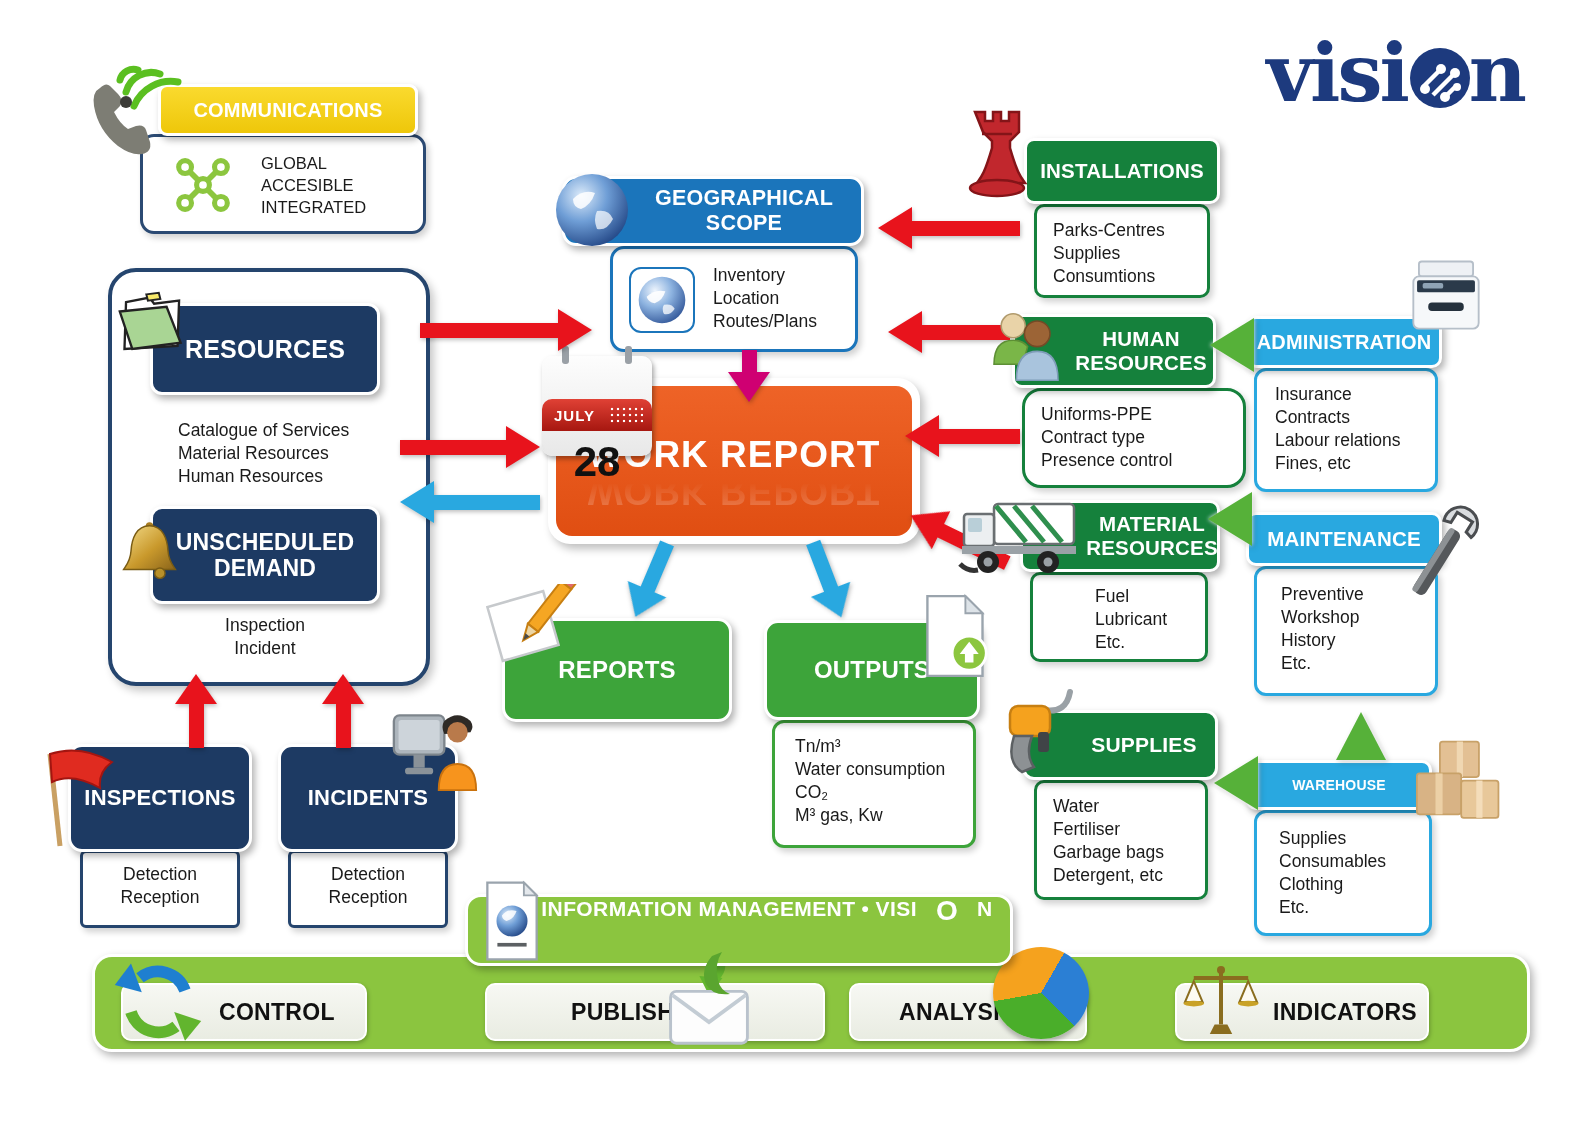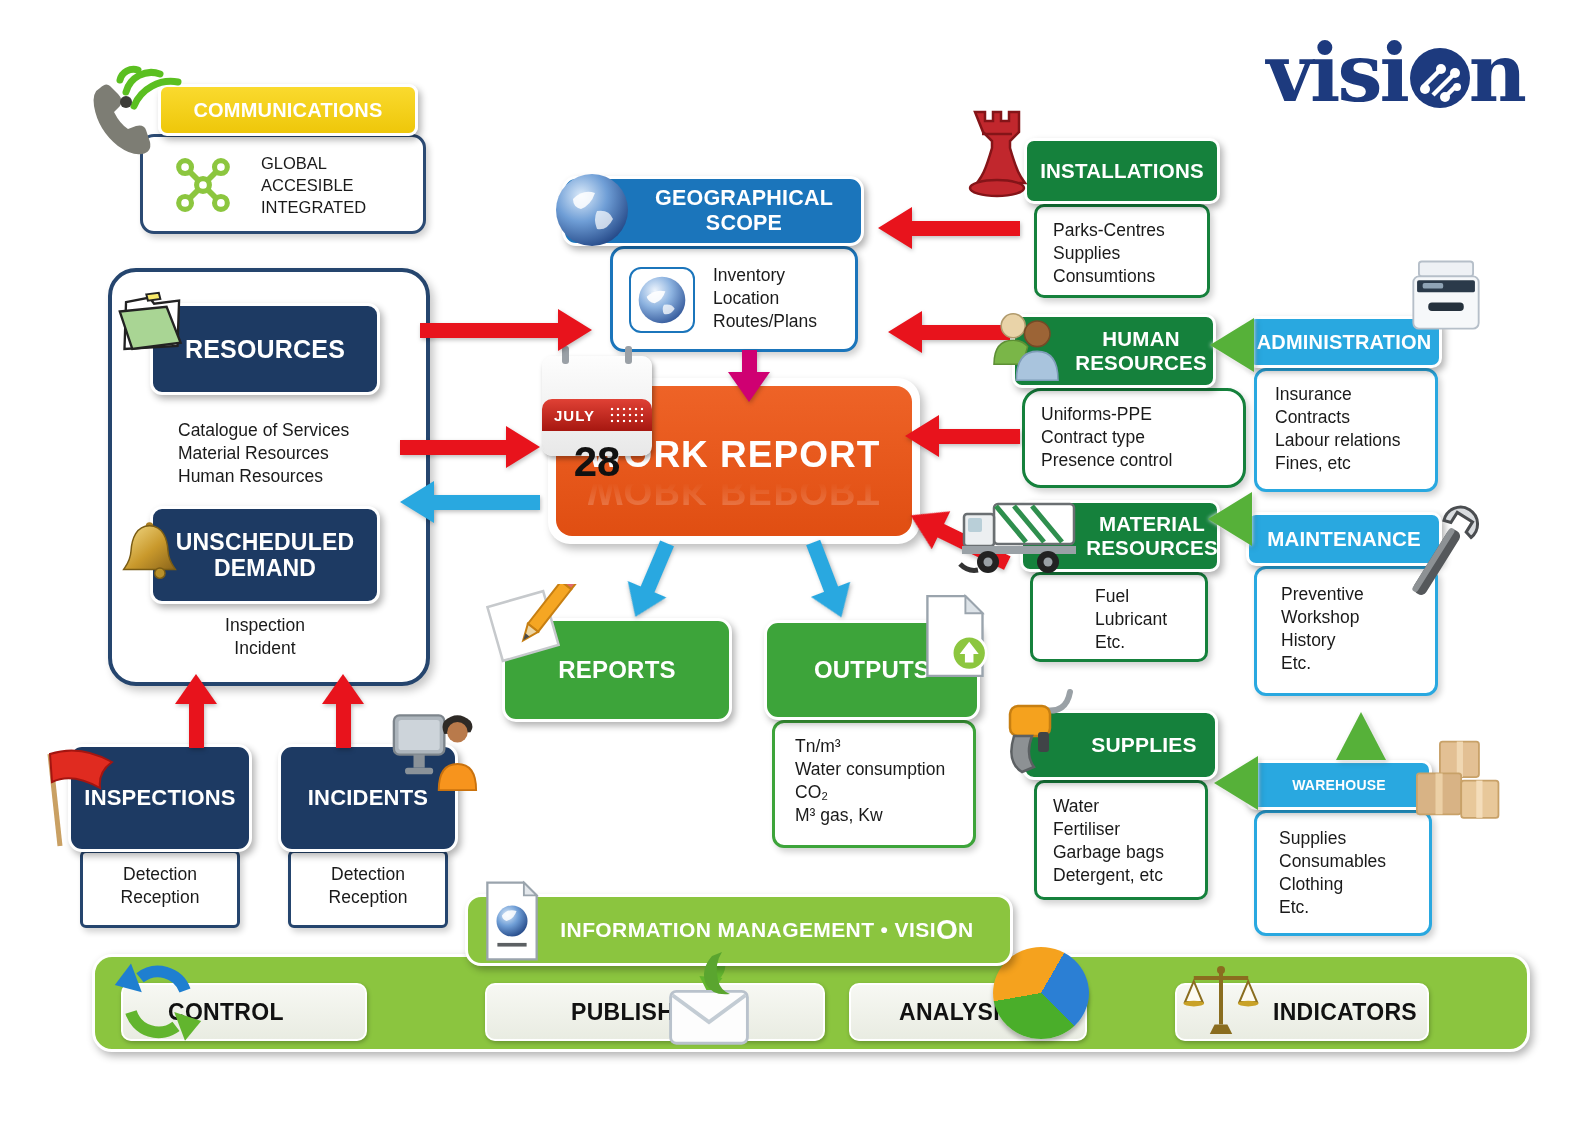--- a/index.html
+++ b/index.html
@@ -80,22 +80,22 @@
     border:2px solid #1b75bb; border-radius:12px; display:flex; align-items:center; justify-content:center; }
 
   .pill { position:absolute; height:58px; background:linear-gradient(#f7f8f3,#e9ece2);
     border:2px solid #fff; border-radius:10px; display:flex; align-items:center;
     font-size:23px; font-weight:bold; color:#111; letter-spacing:.3px;
     box-shadow:1px 2px 4px rgba(0,0,0,.25); z-index:4; }
 
   #info-bar { position:absolute; left:465px; top:894px; width:548px; height:72px;
     background:#8bc53f; border:3px solid #fff; border-radius:16px;
     box-shadow:3px 4px 7px rgba(0,0,0,.28); z-index:7;
-    display:flex; align-items:center; justify-content:center; color:#fff; font-weight:bold;
-    font-size:21px; padding-left:56px; letter-spacing:.4px; }
+    display:flex; justify-content:center; color:#fff; font-weight:bold;
+    font-size:21px; padding-left:56px; letter-spacing:.4px;gap:19px; }
   #info-bar .big-o { font-size:28px; line-height:1; }
 
   #bottom-bar { position:absolute; left:92px; top:954px; width:1438px; height:98px;
     background:#8bc53f; border:3px solid #fff; border-radius:20px;
     box-shadow:3px 4px 8px rgba(0,0,0,.3); z-index:3; }
 
   .pie { width:96px; height:92px; border-radius:50%;
     background:conic-gradient(from -100deg, #f5a21e 0 130deg, #2b7fd4 130deg 235deg, #4aae2a 235deg 360deg);
     box-shadow:0 4px 4px rgba(0,0,0,.25); }
 
@@ -522,21 +522,21 @@
 
   <div id="bottom-bar">
     <span class="icon" style="left:18px;top:0px;">
       <svg width="90" height="92" viewBox="0 0 100 100">
         <path d="M80 36 A32 32 0 0 0 30 22" stroke="#1f7fd0" stroke-width="13" fill="none"></path>
         <polygon points="20,6 32,38 2,30" fill="#1f7fd0"></polygon>
         <path d="M20 60 A32 32 0 0 0 70 76" stroke="#62b52e" stroke-width="13" fill="none"></path>
         <polygon points="80,92 68,60 98,70" fill="#62b52e"></polygon>
       </svg>
     </span>
-    <div class="pill" style="left:26px;top:26px;width:246px;padding-left:45px;">
+    <div class="pill" style="left:26px;top:26px;width:246px;padding-left:96px;">
       <span>CONTROL</span>
     </div>
 
     <div class="pill" style="left:390px;top:26px;width:340px;padding-left:84px;">
       <span>PUBLISHING</span>
     </div>
     <span class="icon" style="left:566px;top:-6px;">
       <svg width="96" height="100" viewBox="0 0 100 104">
         <path d="M60 4 q6 16 -6 24" stroke="#62b52e" stroke-width="10" fill="none"></path>
         <polygon points="40,26 64,28 50,46" fill="#62b52e"></polygon>

